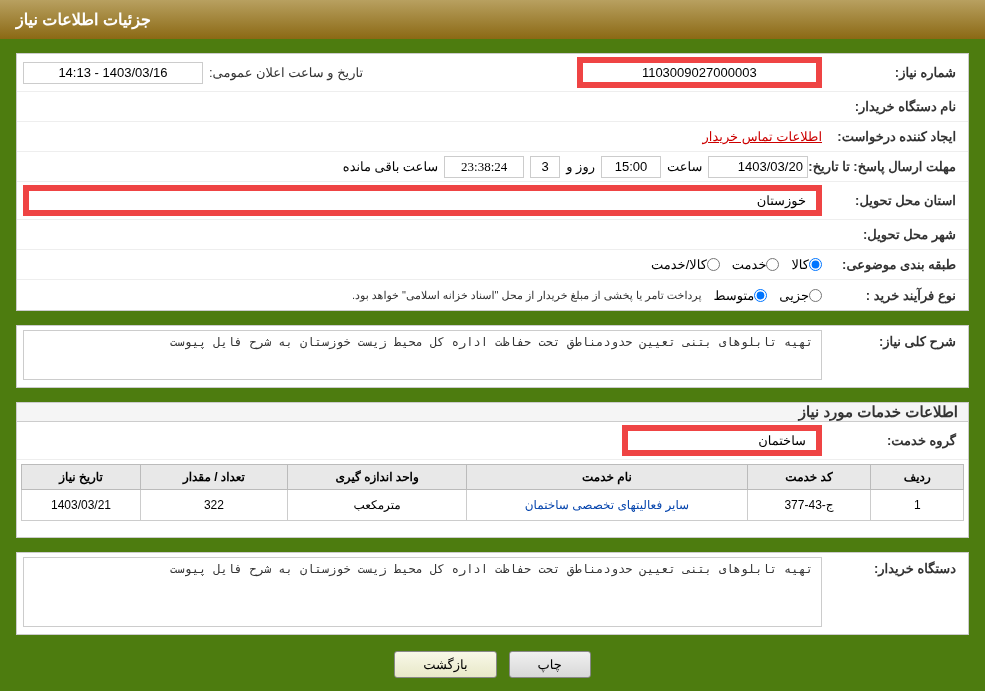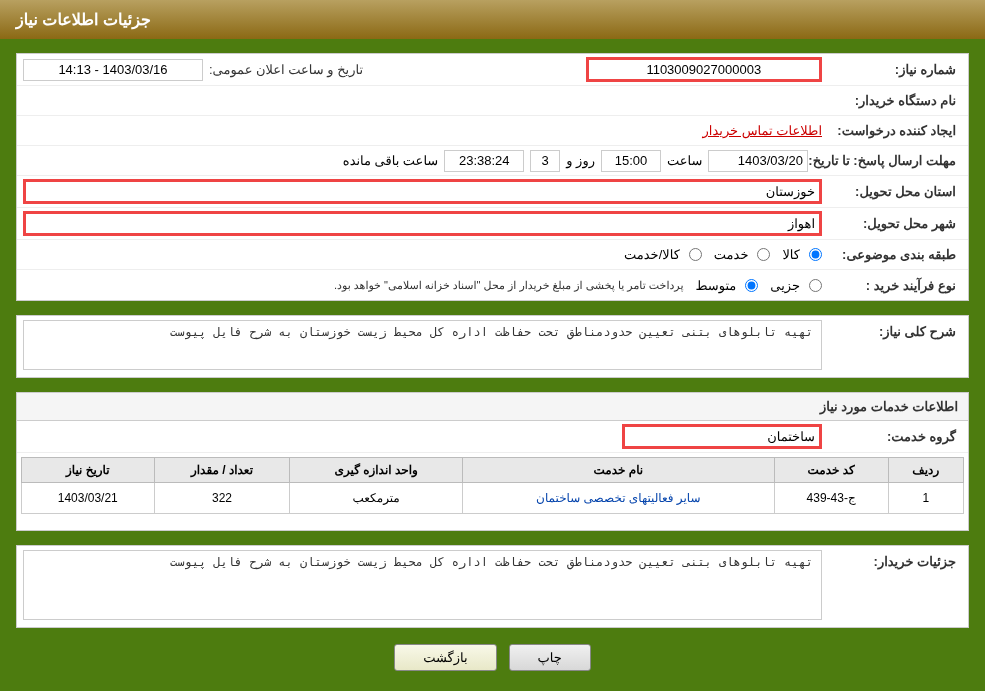--- a/index.html
+++ b/index.html
@@ -44,23 +44,23 @@
     }
     .label {
       color: #333;
       font-weight: bold;
       white-space: nowrap;
       min-width: 140px;
       text-align: right;
       padding-right: 6px;
     }
     .value-box {
-      border: 3px solid #ef4444;
+      border: 6px solid #ef4444;
       background: #fff;
-      padding: 2px 4px;
+      padding: 2px 10px;
       min-height: 22px;
       flex: 1;
       text-align: right;
     }
     .inline-group {
       display: flex;
       align-items: center;
       gap: 6px;
       flex: 1;
     }
@@ -73,35 +73,35 @@
     }
     .radio-group {
       display: flex;
       align-items: center;
       gap: 12px;
       flex: 1;
     }
     .radio-item {
       display: flex;
       align-items: center;
-      gap: 9px;
+      gap: 0;
     }
     .link-text {
       color: #c00;
       cursor: pointer;
       text-decoration: underline;
     }
     .section-title {
       background: #f5f5f5;
       border: 1px solid #ccc;
       border-bottom: none;
-      padding: 6px 10px;
+      padding: 0 10px;
       font-weight: bold;
       color: #333;
-      font-size: 13px;
+      font-size: 15px;
     }
     .textarea-box {
       border: 1px solid #ccc;
       min-height: 55px;
       width: 100%;
       padding: 4px 8px;
       text-align: right;
       font-size: 12px;
       resize: none;
       background: #fff;
@@ -111,21 +111,21 @@
       margin-bottom: 12px;
     }
     table {
       width: 100%;
       border-collapse: collapse;
       font-size: 12px;
     }
     table th {
       background: #e8e8e8;
       border: 1px solid #bbb;
-      padding: 5px 8px;
+      padding: 5px 16px;
       text-align: center;
       font-weight: bold;
     }
     table td {
       border: 1px solid #ccc;
       padding: 8px 8px;
       text-align: center;
     }
     table td.link-cell {
       color: #0645ad;
@@ -220,33 +220,32 @@
       </div>
 
       <div class="form-row">
         <span class="label">مهلت ارسال پاسخ: تا تاریخ:</span>
         <div class="inline-group">
           <div class="small-box" style="min-width:100px;padding-left:28px;">1403/03/20</div>
           <span>ساعت</span>
           <div class="small-box" style="min-width:60px;">15:00</div>
           <span>روز و</span>
           <div class="small-box" style="min-width:30px;">3</div>
-          <div class="small-box" style="min-width:80px;">23:38:24</div>
+          <div class="small-box" style="min-width:80px;font-family:Liberation Serif, serif;">23:38:24</div>
           <span>ساعت باقی مانده</span>
         </div>
       </div>
 
       <div class="form-row">
         <span class="label">استان محل تحویل:</span>
         <div class="value-box">خوزستان</div>
       </div>
 
       <div class="form-row">
         <span class="label">شهر محل تحویل:</span>
-        <div class="value-box">اهواز</div>
       </div>
 
       <div class="form-row">
         <span class="label">طبقه بندی موضوعی:</span>
         <div class="radio-group">
           <div class="radio-item">
             <input type="radio" name="category" checked="" style="">
             <span>کالا</span>
           </div>
           <div class="radio-item">
@@ -303,34 +302,34 @@
               <th>کد خدمت</th>
               <th>نام خدمت</th>
               <th>واحد اندازه گیری</th>
               <th>تعداد / مقدار</th>
               <th>تاریخ نیاز</th>
             </tr>
           </thead>
           <tbody id="services-tbody">
           <tr>
       <td>1</td>
-      <td>ج-43-439</td>
+      <td>ج-43-377</td>
       <td class="link-cell" style="color:#0645ad; cursor:pointer;">سایر فعالیتهای تخصصی ساختمان</td>
       <td>مترمکعب</td>
       <td>322</td>
       <td>1403/03/21</td>
     </tr>
             </tbody>
         </table>
       </div>
     </div>
 
     <div class="form-section">
       <div class="desc-row">
-        <span class="desc-label">جزئیات خریدار:</span>
+        <span class="desc-label">دستگاه خریدار:</span>
         <div style="flex:1; position:relative;" class="watermark-area">
           <div class="logo-watermark">AltaTender.net</div>
           <textarea class="textarea-box" readonly="" style="min-height: 70px; position: relative; z-index: 1;">تهیه تابلوهای بتنی تعیین حدودمناطق تحت حفاظت اداره کل محیط زیست خوزستان به شرح فایل پیوست</textarea>
         </div>
       </div>
     </div>
 
     <div class="button-row">
       <button class="btn btn-print">چاپ</button>
       <button class="btn btn-back">بازگشت</button>

